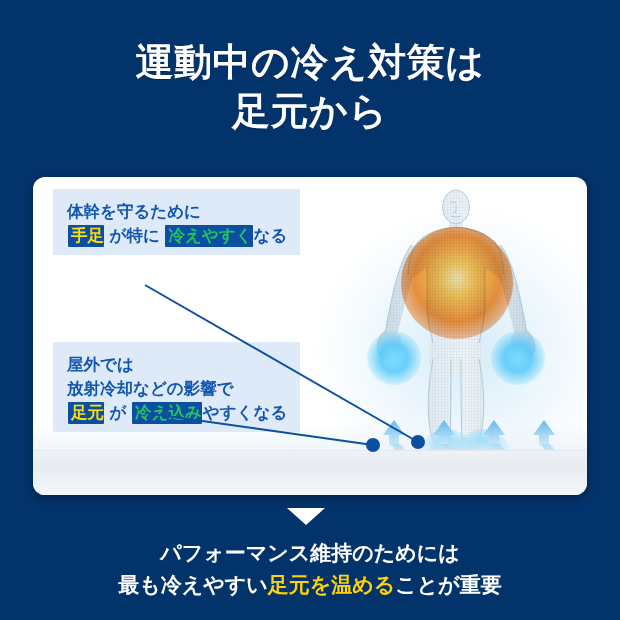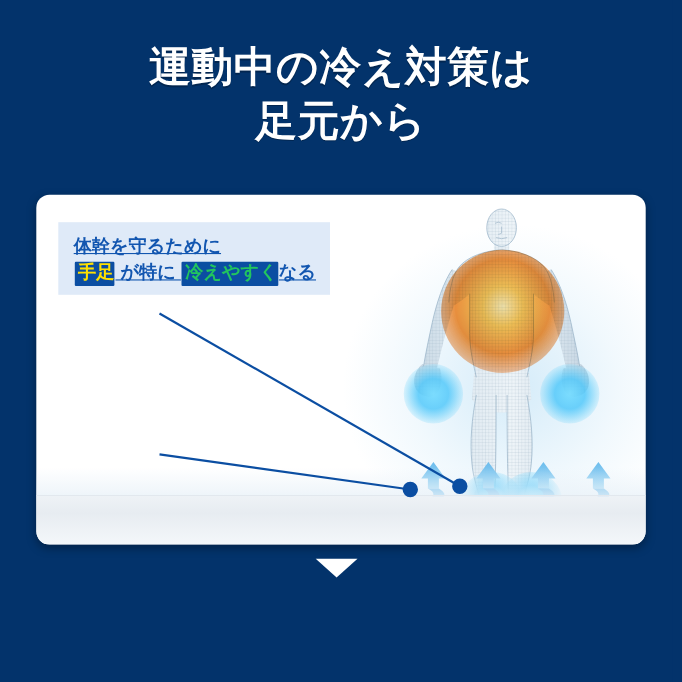--- a/index.html
+++ b/index.html
@@ -82,21 +82,21 @@
     background: #dfeaf8;
     color: #1256b0;
     font-size: 16.5px;
     font-weight: bold;
     line-height: 1.62;
     padding: 9px 13px 9px 14px;
     white-space: nowrap;
   }
   .panel .line { display: block; height: 24px; }
 
-  #panel-1 { left: 20px; top: 25px; text-decoration: underline; }
+  #panel-1 { left: 20px; top: 12px; }
   #panel-2 { left: 20px; top: 165px; }
 
   .hl {
     display: inline-block;
     background: #0b4ea2;
     padding: 1px 0 2px 3px;
     margin: 0 1px;
     line-height: 1.18;
     border-radius: 1px;
   }
@@ -302,28 +302,37 @@
     </svg>
 
     <div class="floor-sheen"></div>
     <div class="floor"></div>
 
     <div class="panel" id="panel-1">
       <span class="line">体幹を守るために</span>
       <span class="line"><span class="hl hl-yellow">手足</span><span> が特に </span><span class="hl hl-white">冷えやすく</span><span>なる</span></span>
     </div>
 
+    <div class="panel" id="panel-2">
+      <span class="line">屋外では</span>
+      <span class="line">放射冷却などの影響で</span>
+      <span class="line"><span class="hl hl-yellow">足元</span><span> が </span><span class="hl hl-white">冷え込み</span><span>やすくなる</span></span>
+    </div>
 
     <svg class="connectors" viewBox="0 0 554 318">
       <g stroke="#0b4ea2" stroke-width="2" fill="#0b4ea2">
         <line x1="112" y1="108" x2="385" y2="265"></line>
         <circle cx="385" cy="265" r="6"></circle>
         <line x1="112" y1="236" x2="340" y2="268"></line>
         <circle cx="340" cy="268" r="6"></circle>
       </g>
     </svg>
 
   </div>
 
   <div class="down-tri"></div>
 
+  <div class="footer">
+    <span class="fline">パフォーマンス維持のためには</span>
+    <span class="fline"><span>最も冷えやすい</span><span class="accent">足元を温める</span><span>ことが重要</span></span>
+  </div>
 
 </div>
 
 </body></html>

